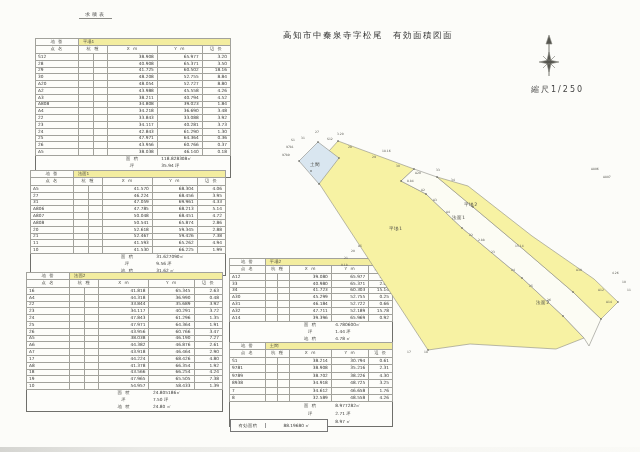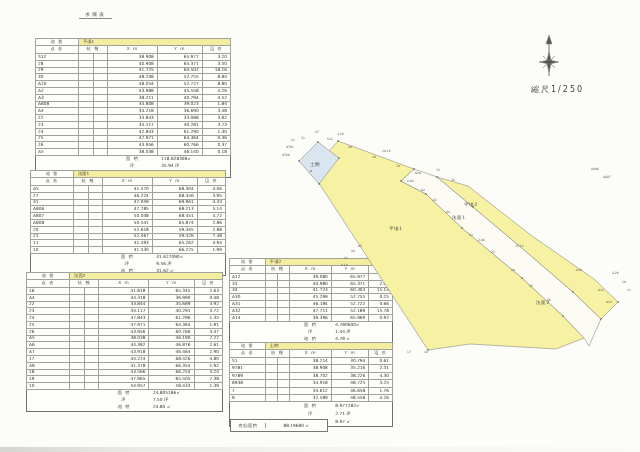--- a/index.html
+++ b/index.html
@@ -50,20 +50,21 @@
   
   .scan-edge{position:absolute;left:0;bottom:0;width:100%;height:5px;opacity:.55;
              background:linear-gradient(90deg,#b4b4b0,#dcdcd8 22%,#efefeb 55%,#f8f8f4);}
 </style>
 </head>
 <body>
 
 <div id="sheet">
 
   <div class="doc-label">求積表</div>
+  <div class="title">高知市中秦泉寺字松尾　有効面積図面</div>
   <div class="scale">縮尺1/250</div>
 
   <div class="qtable t0">
       <table>
     <colgroup>
           <col style="width:22%">
           <col style="width:7.5%">
           <col style="width:7.5%">
     <col style="width:25.5%">
           <col style="width:23%">

